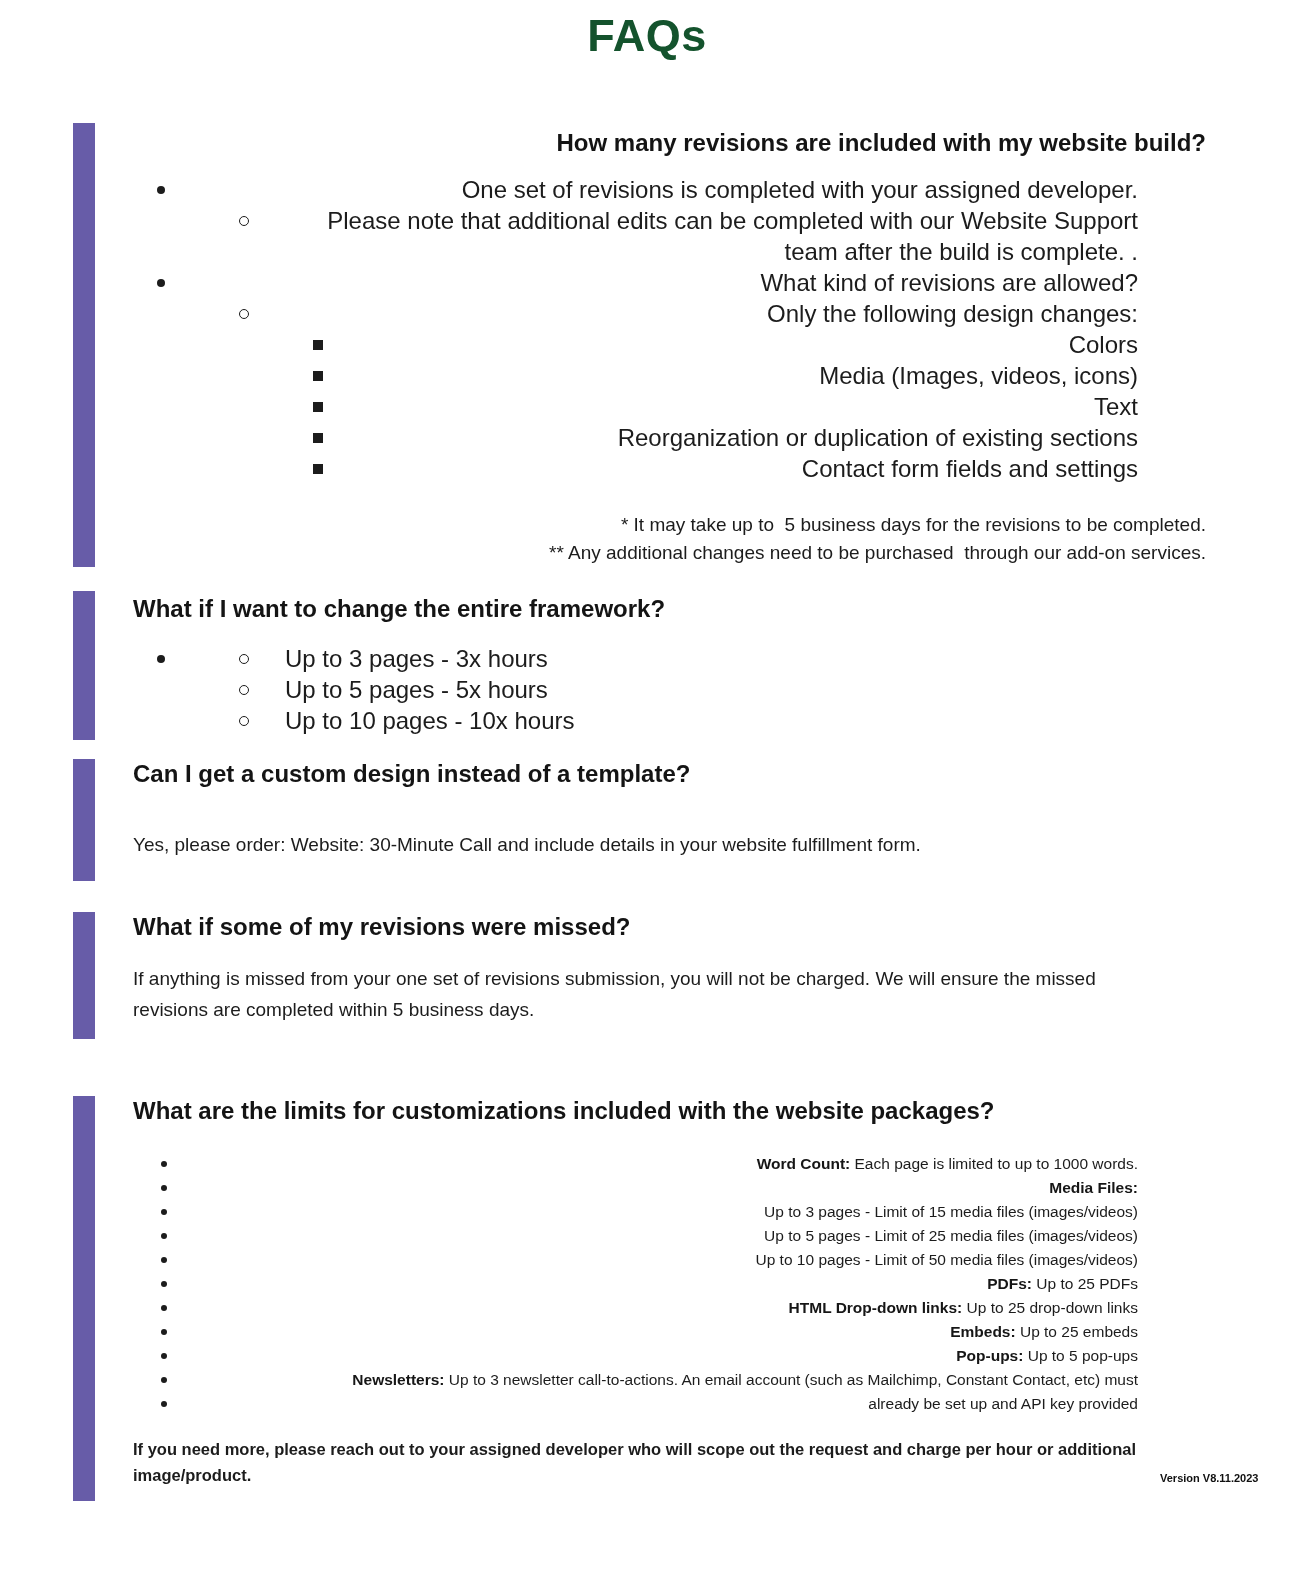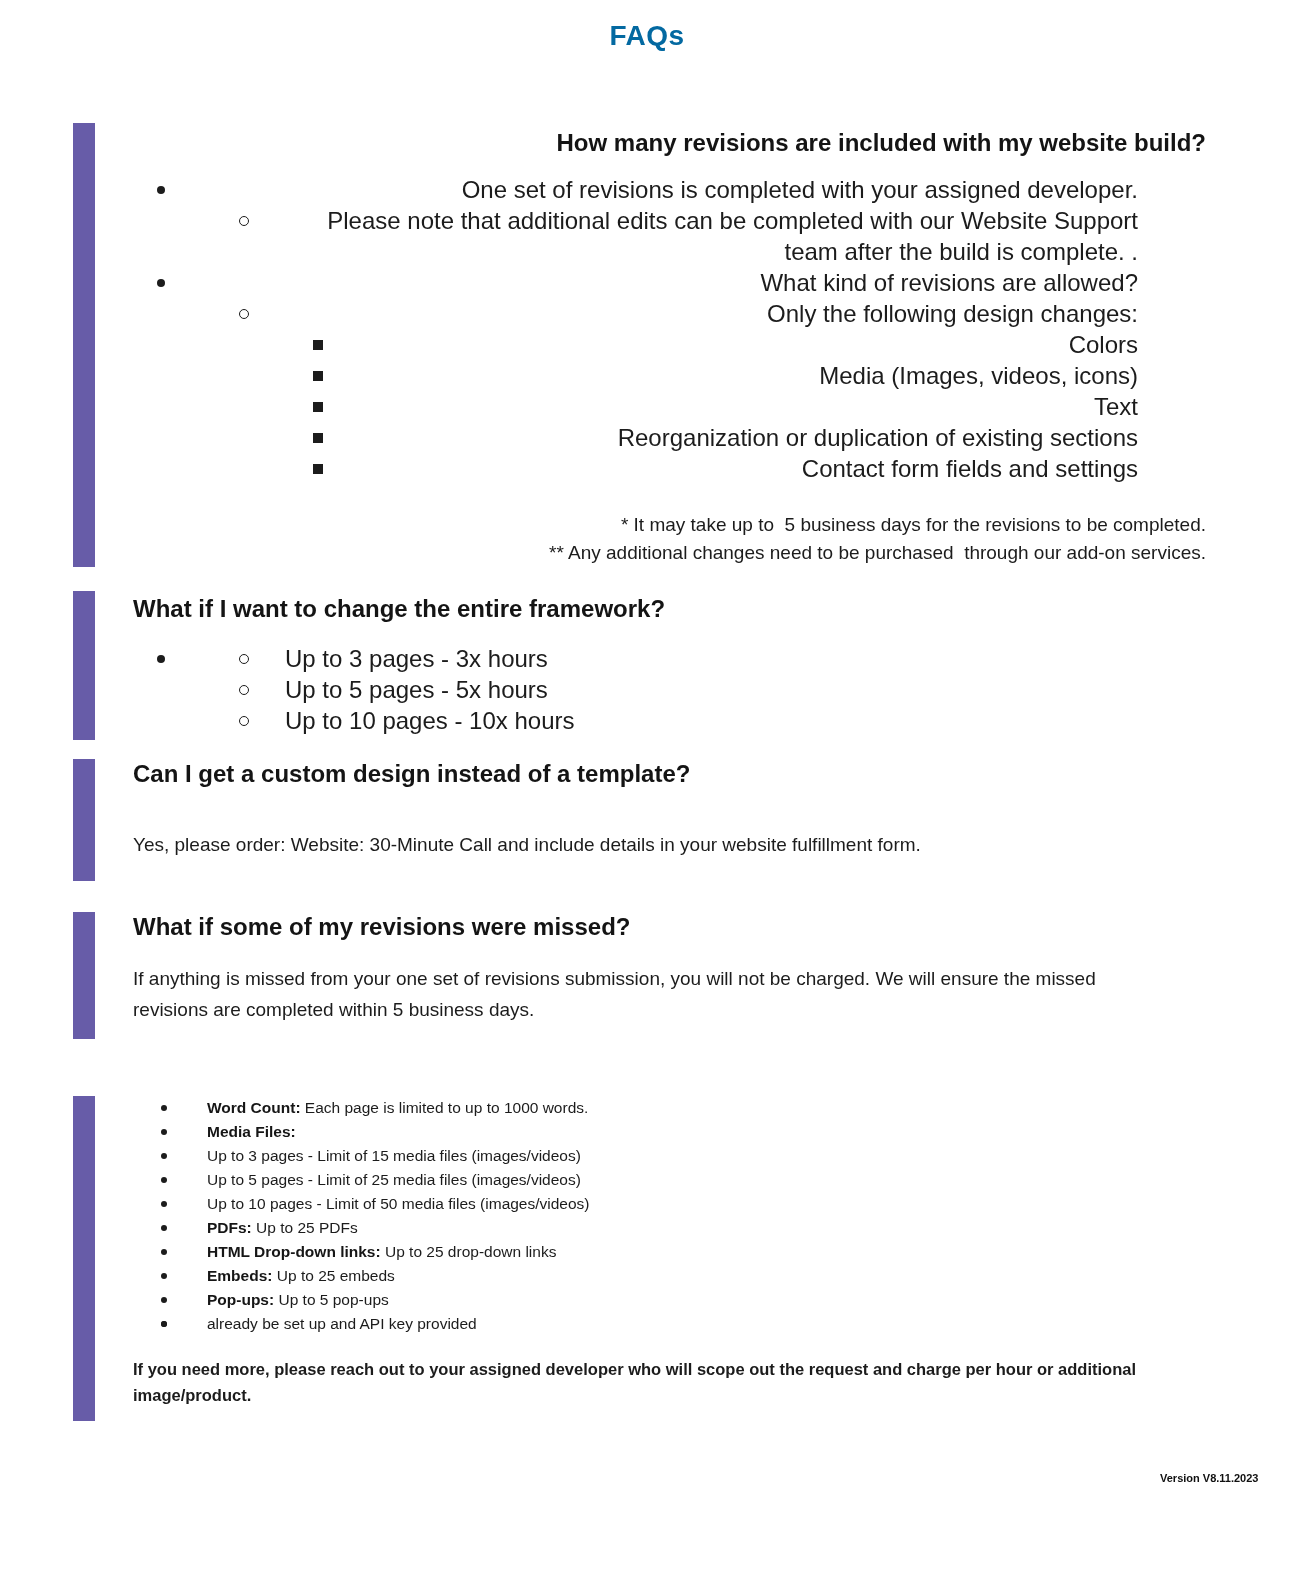--- a/index.html
+++ b/index.html
@@ -8,25 +8,25 @@
     width: 1294px;
     min-height: 1583px;
     background: #ffffff;
     color: #1c1c1c;
     font-family: "Liberation Sans", sans-serif;
     position: relative;
   }
   .page-title {
     margin: 12px 0 0 0;
     text-align: center;
-    font-size: 28px;
+    font-size: 45px;
     line-height: 48px;
     font-weight: 800;
     letter-spacing: 0.5px;
-    color: #0369a1;
+    color: #14532d;
   }
   .section {
     margin-left: 73px;
     border-left: 22px solid #675CA8;
     padding-left: 38px;
     width: 1133px; 
   }
   .section h2 {
     margin: 0;
     font-size: 24px;
@@ -62,21 +62,21 @@
 
   
   .sec-4 { margin-top: 31px; padding-bottom: 14px; }
   .sec-4 .para { margin: 21px 0 0 0; }
 
   .para { font-size: 19px; line-height: 31px; max-width: 1005px; }
 
   
   .sec-5 { margin-top: 57px; padding-bottom: 13px; }
   .sec-5 ul.flist { margin-top: 26px; }
-  .sec-5 ul.flist li { font-size: 15.5px; line-height: 24px; }
+  .sec-5 ul.flist li { font-size: 15.5px; line-height: 24px; text-align: right; }
   .sec-5 li.s1 { padding-left: 74px; }
   .sec-5 li.s1 > .mk.disc { width: 6px; height: 6px; left: 28px; top: 9px; }
   .sec-5 .para { margin: 20px 0 0 0; font-size: 16.5px; line-height: 26px; font-weight: bold; }
   .sec-5 b { font-weight: 700; color: #161616; }
 
   .version {
     position: absolute;
     left: 1160px;
     top: 1472px;
     font-size: 11px;
@@ -123,29 +123,30 @@
   <h2>Can I get a custom design instead of a template?</h2>
   <p class="para">Yes, please order: Website: 30-Minute Call and include details in your website fulfillment form.</p>
 </section>
 
 <section class="section sec-4">
   <h2>What if some of my revisions were missed?</h2>
   <p class="para">If anything is missed from your one set of revisions submission, you will not be charged. We will ensure the missed revisions are completed within 5 business days.</p>
 </section>
 
 <section class="section sec-5">
+  <h2>What are the limits for customizations included with the website packages?</h2>
   <ul class="flist">
     <li class="s1"><span class="mk disc"></span><span class="txt"><b>Word Count:</b><span> Each page is limited to up to 1000 words.</span></span></li>
     <li class="s1"><span class="mk disc"></span><span class="txt"><b>Media Files:</b><span></span></span></li>
     <li class="s1"><span class="mk disc"></span><span class="txt"><b></b><span>Up to 3 pages - Limit of 15 media files (images/videos)</span></span></li>
     <li class="s1"><span class="mk disc"></span><span class="txt"><b></b><span>Up to 5 pages - Limit of 25 media files (images/videos)</span></span></li>
     <li class="s1"><span class="mk disc"></span><span class="txt"><b></b><span>Up to 10 pages - Limit of 50 media files (images/videos)</span></span></li>
     <li class="s1"><span class="mk disc"></span><span class="txt"><b>PDFs:</b><span> Up to 25 PDFs</span></span></li>
     <li class="s1"><span class="mk disc"></span><span class="txt"><b>HTML Drop-down links:</b><span> Up to 25 drop-down links</span></span></li>
     <li class="s1"><span class="mk disc"></span><span class="txt"><b>Embeds:</b><span> Up to 25 embeds</span></span></li>
     <li class="s1"><span class="mk disc"></span><span class="txt"><b>Pop-ups:</b><span> Up to 5 pop-ups</span></span></li>
-    <li class="s1"><span class="mk disc"></span></li>
+    <li class="s1"><span class="mk disc"></span><span class="txt"><b>Newsletters:</b><span> Up to 3 newsletter call-to-actions. An email account (such as Mailchimp, Constant Contact, etc) must</span></span></li>
     <li class="s1"><span class="mk disc"></span><span class="txt"><b></b><span>already be set up and API key provided</span></span></li>
   </ul>
   <p class="para">If you need more, please reach out to your assigned developer who will scope out the request and charge per hour or additional image/product.</p>
 </section>
 
 <div class="version">Version V8.11.2023</div>
 
 </body></html>

